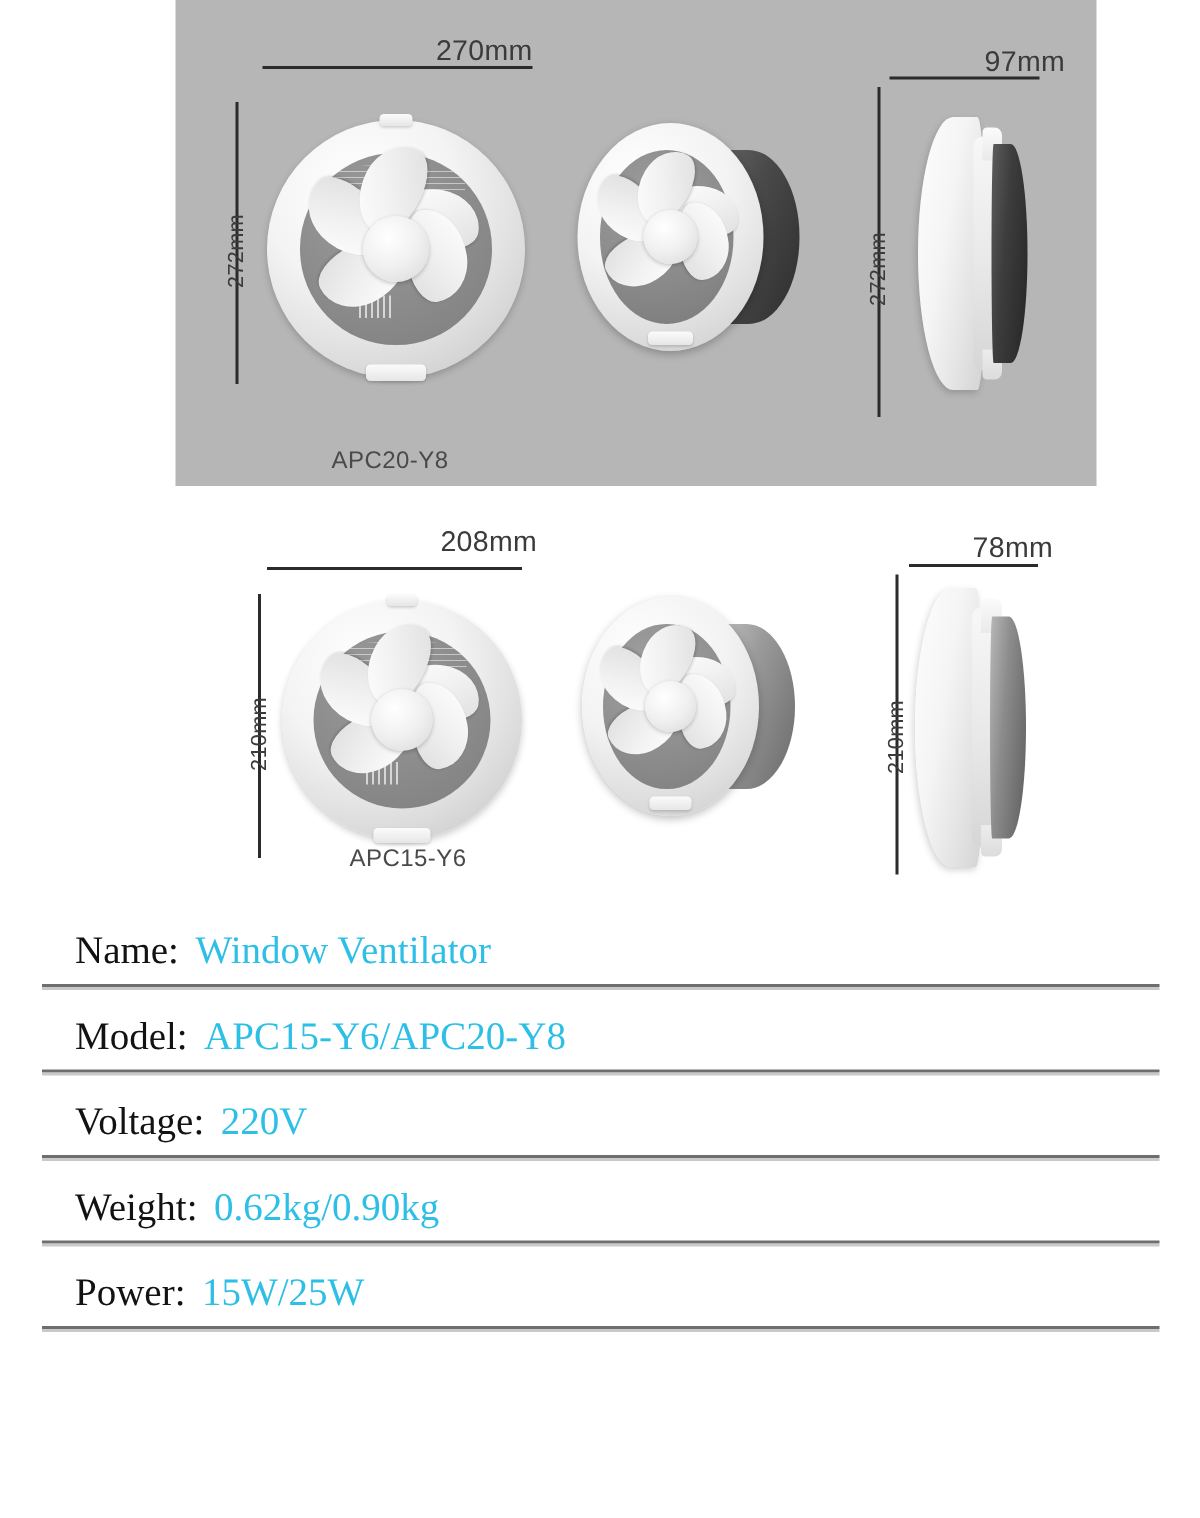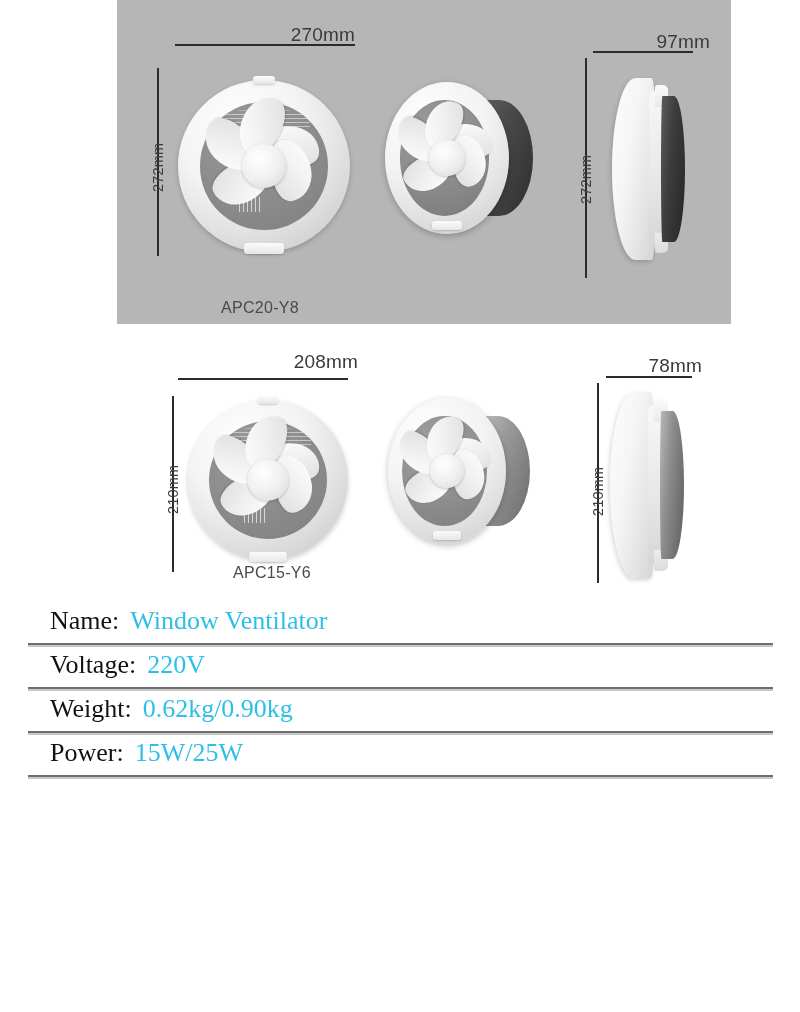--- a/index.html
+++ b/index.html
@@ -206,20 +206,21 @@
     top: 601px;
     width: 745px;
   }
   .spec-row {
     position: relative;
     border-bottom: 2px solid #6e6e6e;
     box-shadow: 0 2px 0 0 #c9c9c9;
     padding: 1px 0 3px 22px;
     white-space: nowrap;
     overflow: hidden;
+    margin-top: 13px;
   }
   .spec-label,
   .spec-value {
     font-family: "Liberation Serif", serif;
     font-size: 26px;
     line-height: 38px;
   }
   .spec-label { color: #121212; }
   .spec-value { color: #2ebfe6; }
   .spec-row.condensed .spec-label,
@@ -346,20 +347,24 @@
 
 <div class="abs model-label" style="left:192px; top:564px; width:160px;">APC15-Y6</div>
 
 <div id="spec-list">
 
   <div class="spec-row">
     <span class="spec-label">Name:&nbsp;</span>
     <span class="spec-value">Window Ventilator</span>
   </div>
 
+  <div class="spec-row">
+    <span class="spec-label">Model:&nbsp;</span>
+    <span class="spec-value">APC15-Y6/APC20-Y8</span>
+  </div>
 
   <div class="spec-row">
     <span class="spec-label">Voltage:&nbsp;</span>
     <span class="spec-value">220V</span>
   </div>
 
   <div class="spec-row">
     <span class="spec-label">Weight:&nbsp;</span>
     <span class="spec-value">0.62kg/0.90kg</span>
   </div>

